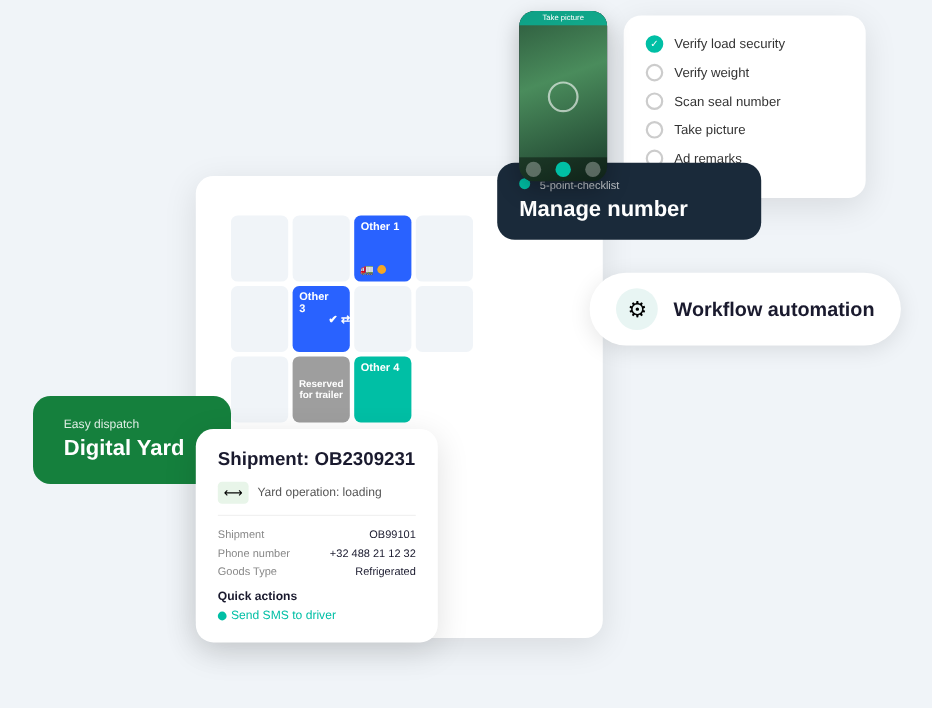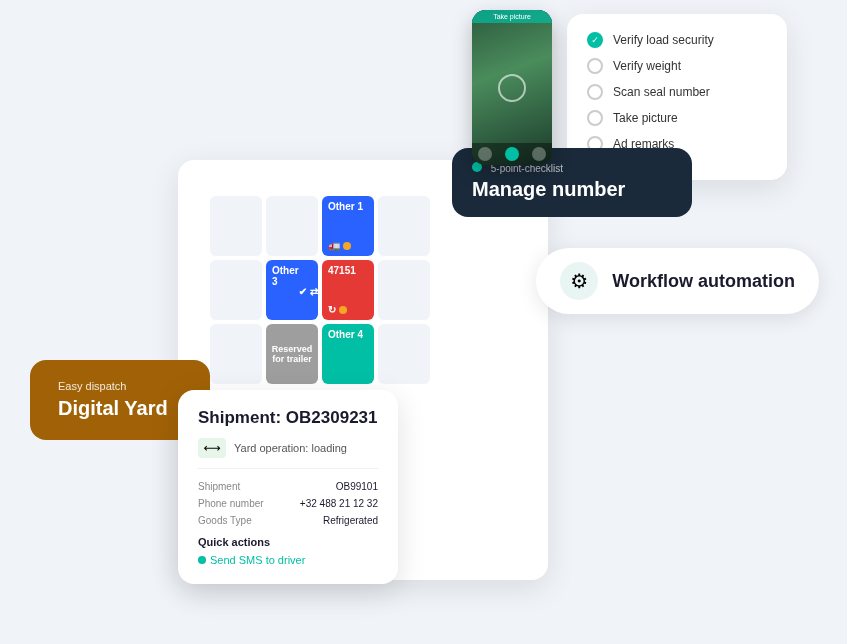--- a/index.html
+++ b/index.html
@@ -10,21 +10,21 @@
       font-family: -apple-system, BlinkMacSystemFont, 'Segoe UI', sans-serif;
       position: relative;
       overflow: hidden;
     }
 
     
     .digital-yard-card {
       position: absolute;
       left: 30px;
       top: 360px;
-      background: #a16207;
+      background: #15803d;
       border-radius: 16px;
       padding: 20px 28px;
       width: 180px;
       color: white;
       z-index: 10;
     }
     .digital-yard-card .subtitle {
       font-size: 11px;
       opacity: 0.85;
       margin-bottom: 4px;
@@ -401,27 +401,20 @@
     <div class="grid-cell"></div>
 
     <div class="grid-cell"></div>
     <div class="cell-other3">
       <span>Other 3</span>
       <div class="cell-icon-row">
         <span>✔</span>
         <span>⇄</span>
       </div>
     </div>
-    <div class="cell-47151">
-      <span>47151</span>
-      <div class="cell-icon-row">
-        <span>↻</span>
-        <span class="pin-dot"></span>
-      </div>
-    </div>
     <div class="grid-cell"></div>
 
     <div class="grid-cell"></div>
     <div class="cell-reserved">
       <span>Reserved for trailer</span>
     </div>
     <div class="cell-other4">
       <span>Other 4</span>
     </div>
     <div class="grid-cell"></div>

